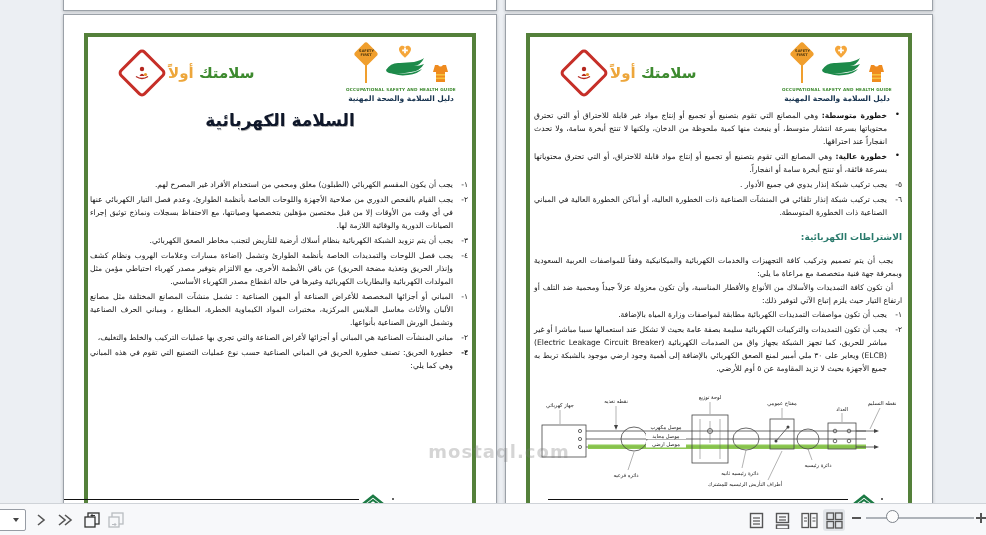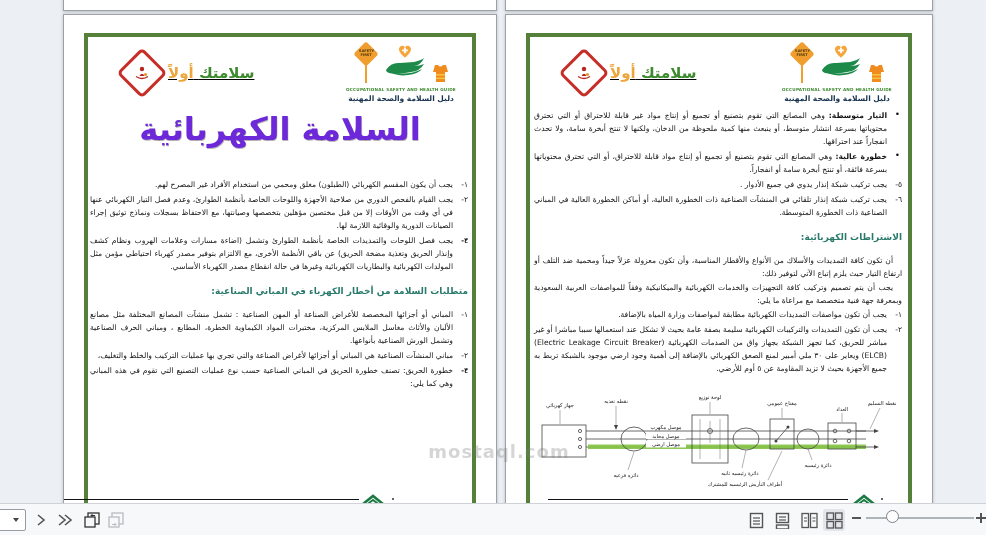--- a/index.html
+++ b/index.html
@@ -15,42 +15,42 @@
   #page2{left:505px;top:14px;width:426px;height:510px;}
   .frame{position:absolute;left:20px;right:20px;top:18px;bottom:-8px;
          border:4px solid #54803a;}
 
   
   .hdr{position:absolute;top:28px;left:40px;right:36px;height:70px;}
   .brand-left{position:absolute;left:20px;top:12px;display:flex;align-items:center;gap:8px;}
   .diamond{width:30px;height:30px;border:3px solid #c62f28;border-radius:5px;
            transform:rotate(45deg);display:flex;align-items:center;justify-content:center;background:#fff;}
   .diamond svg{transform:rotate(-45deg);}
-  .slogan{font-size:15px;font-weight:bold;white-space:nowrap;text-decoration:underline;}
+  .slogan{font-size:15px;font-weight:bold;white-space:nowrap;}
   .slogan .g{color:#3d8a2f;}
   .slogan .y{color:#eda63b;}
   .brand-right{position:absolute;right:0px;top:0px;width:118px;text-align:center;}
   .br-row{display:flex;align-items:flex-end;justify-content:center;gap:4px;height:42px;}
   .signwrap{width:24px;height:42px;position:relative;}
   .sign{position:absolute;left:3px;top:2px;width:18px;height:18px;background:#f09f2e;
         border-radius:3px;transform:rotate(45deg);display:flex;align-items:center;justify-content:center;}
   .sign span{transform:rotate(-45deg);font-size:3.5px;font-weight:bold;color:#4a340d;
              line-height:1.1;text-align:center;display:block;width:14px;}
   .post{position:absolute;left:11px;top:22px;width:2px;height:18px;background:#f09f2e;}
   .hearthand{width:46px;position:relative;height:42px;}
   .heart{position:absolute;left:14px;top:0;}
   .hand{position:absolute;left:2px;top:14px;}
   .vest{margin-bottom:2px;}
   .guide-en{font-size:4.2px;font-weight:bold;color:#3d8a2f;letter-spacing:.2px;
             white-space:nowrap;margin-top:2px;}
   .guide-ar{font-size:7.5px;font-weight:bold;color:#16324e;margin-top:2px;direction:rtl;}
 
   
   .title{position:absolute;top:95px;left:0;right:0;text-align:center;
-         font-size:32px;font-weight:bold;color:#6d28d9;direction:rtl;
+         font-size:17px;font-weight:bold;color:#0f172a;direction:rtl;
          text-shadow:.6px .6px 0 rgba(40,40,40,.35);}
   .h-teal{color:#2a7a6c;font-weight:bold;font-size:9px;direction:rtl;text-align:right;}
   #p1-h1{position:absolute;top:141px;left:26px;right:28px;}
   .flow{position:absolute;direction:rtl;font-size:7.6px;line-height:13px;
         text-align:justify;color:#141414;}
   #p1-flow{top:163px;right:28px;left:26px;}
   #p2-flow{top:94px;right:30px;left:28px;}
   .li{position:relative;padding-right:15px;margin-bottom:2px;}
   .li .num{position:absolute;right:0;top:0;}
   .li .blt{position:absolute;right:2px;top:-1px;font-size:9px;}
@@ -157,27 +157,27 @@
     <div class="li">
       <span class="num">١-</span>
       <span>يجب أن يكون المقسم الكهربائي (الطبلون) مغلق ومحمي من استخدام الأفراد غير المصرح لهم.</span>
     </div>
     <div class="li">
       <span class="num">٢-</span>
       <span>يجب القيام بالفحص الدوري من صلاحية الأجهزة واللوحات الخاصة بأنظمة الطوارئ، وعدم فصل التيار الكهربائي عنها في أي وقت من الأوقات إلا من قبل مختصين مؤهلين بتخصصها وصيانتها، مع الاحتفاظ بسجلات ونماذج توثيق إجراء الصيانات الدورية والوقائية اللازمة لها.</span>
     </div>
     <div class="li">
       <span class="num">٣-</span>
+      <span>يجب أن يتم تزويد الشبكة الكهربائية بنظام أسلاك أرضية للتأريض لتجنب مخاطر الصعق الكهربائي.</span>
     </div>
     <div class="li">
       <span class="num">٤-</span>
       <span>يجب فصل اللوحات والتمديدات الخاصة بأنظمة الطوارئ وتشمل (اضاءة مسارات وعلامات الهروب ونظام كشف وإنذار الحريق وتغذية مضخة الحريق) عن باقي الأنظمة الأخرى، مع الالتزام بتوفير مصدر كهرباء احتياطي مؤمن مثل المولدات الكهربائية والبطاريات الكهربائية وغيرها في حالة انقطاع مصدر الكهرباء الأساسي.</span>
     </div>
 
-    <div class="h-teal mid-h">متطلبات السلامة من أخطار الكهرباء في المباني الصناعية:</div>
 
     <div class="li">
       <span class="num">١-</span>
       <span>المباني أو أجزائها المخصصة للأغراض الصناعة أو المهن الصناعية : تشمل منشآت المصانع المختلفة مثل مصانع الألبان والأثاث مغاسل الملابس المركزية، مختبرات المواد الكيماوية الخطرة، المطابع ، ومباني الحرف الصناعية وتشمل الورش الصناعية بأنواعها.</span>
     </div>
     <div class="li">
       <span class="num">٢-</span>
       <span>مباني المنشآت الصناعية هي المباني أو أجزائها لأغراض الصناعة والتي تجري بها عمليات التركيب والخلط والتغليف،</span>
     </div>
     <div class="li">
@@ -243,41 +243,41 @@
         </svg>
       </div>
       <div class="guide-en">OCCUPATIONAL SAFETY AND HEALTH GUIDE</div>
       <div class="guide-ar">دليل السلامة والصحة المهنية</div>
     </div>
   </div>
 
   <div class="flow" id="p2-flow">
     <div class="li">
       <span class="blt">•</span>
-      <span class="lead">التيار متوسطة:</span>
+      <span class="lead">خطورة متوسطة:</span>
       <span>وهي المصانع التي تقوم بتصنيع أو تجميع أو إنتاج مواد غير قابلة للاحتراق أو التي تحترق محتوياتها بسرعة انتشار متوسط، أو ينبعث منها كمية ملحوظة من الدخان، ولكنها لا تنتج أبخرة سامة، ولا تحدث انفجاراً عند احتراقها.</span>
     </div>
     <div class="li">
       <span class="blt">•</span>
       <span class="lead">خطورة عالية:</span>
       <span>وهي المصانع التي تقوم بتصنيع أو تجميع أو إنتاج مواد قابلة للاحتراق، أو التي تحترق محتوياتها بسرعة فائقة، أو تنتج أبخرة سامة أو انفجاراً.</span>
     </div>
     <div class="li">
       <span class="num">٥-</span>
       <span>يجب تركيب شبكة إنذار يدوي في جميع الأدوار .</span>
     </div>
     <div class="li">
       <span class="num">٦-</span>
       <span>يجب تركيب شبكة إنذار تلقائي في المنشآت الصناعية ذات الخطورة العالية، أو أماكن الخطورة العالية في المباني الصناعية ذات الخطورة المتوسطة.</span>
     </div>
 
     <div class="h-teal mid-h">الاشتراطات الكهربائية:</div>
 
+    <div class="para">يجب أن يتم تصميم وتركيب كافة التجهيزات والخدمات الكهربائية والميكانيكية وفقاً للمواصفات العربية السعودية وبمعرفة جهة فنية متخصصة مع مراعاة ما يلي:</div>
     <div class="para">أن تكون كافة التمديدات والأسلاك من الأنواع والأقطار المناسبة، وأن تكون معزولة عزلاً جيداً ومحمية ضد التلف أو ارتفاع التيار حيث يلزم إتباع الآتي لتوفير ذلك:</div>
-    <div class="para">يجب أن يتم تصميم وتركيب كافة التجهيزات والخدمات الكهربائية والميكانيكية وفقاً للمواصفات العربية السعودية وبمعرفة جهة فنية متخصصة مع مراعاة ما يلي:</div>
 
     <div class="li">
       <span class="num">١-</span>
       <span>يجب أن تكون مواصفات التمديدات الكهربائية مطابقة لمواصفات وزارة المياه بالإضافة.</span>
     </div>
     <div class="li">
       <span class="num">٢-</span>
       <span>يجب أن تكون التمديدات والتركيبات الكهربائية سليمة بصفة عامة بحيث لا تشكل عند استعمالها سببا مباشرا أو غير مباشر للحريق، كما تجهز الشبكة بجهاز واق من الصدمات الكهربائية (Electric Leakage Circuit Breaker) (ELCB) ويعاير على ٣٠ ملي أمبير لمنع الصعق الكهربائي بالإضافة إلى أهمية وجود ارضي موجود بالشبكة تربط به جميع الأجهزة بحيث لا تزيد المقاومة عن ٥ أوم للأرضي.</span>
     </div>
   </div>

